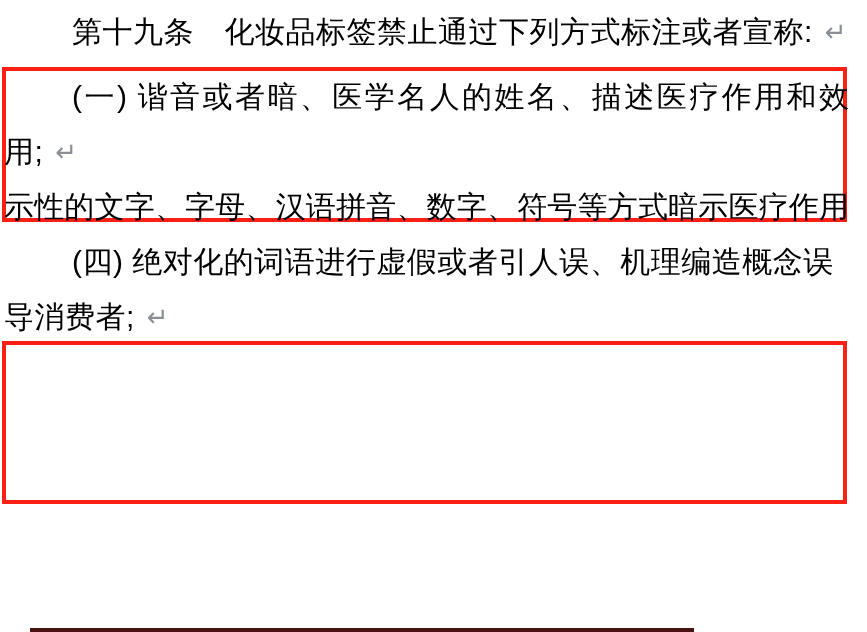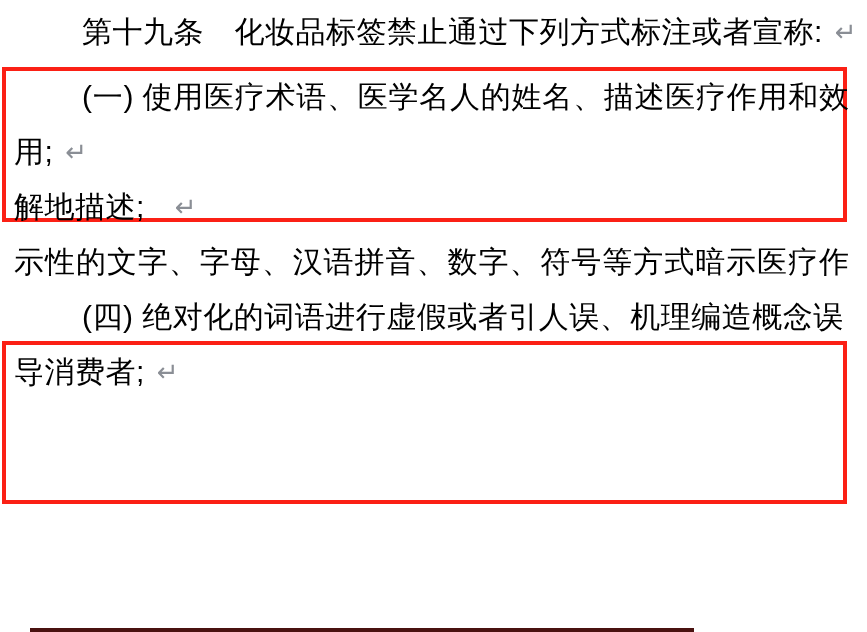--- a/index.html
+++ b/index.html
@@ -13,21 +13,21 @@
     font-family: "Liberation Sans", sans-serif;
     color: #000;
   }
 
   
   .text-flow {
     position: absolute;
     left: 0; top: 0;
     width: 867px;
     box-sizing: border-box;
-    padding: 4px 18px 0 14px;
+    padding: 4px 18px 0 4px;
     font-size: 30px;
     line-height: 55px;
     letter-spacing: 0.5px;
   }
   .para { margin: 0; }
   .para.gap-after { margin-bottom: 10px; }
   .line { height: 55px; white-space: nowrap; }
   .line.indent { text-indent: 68px; }
   .line.fill {
     white-space: normal;
@@ -70,25 +70,24 @@
 <body>
 
 <div class="page" style="background: rgb(255, 255, 255);">
   <div class="red-box box1" style="border-color: rgb(251, 32, 21);"></div>
   <div class="red-box box2" style="border-color: rgb(251, 32, 21);"></div>
   <div class="text-flow" id="text-flow" style="color: rgb(0, 0, 0);">
       <div class="para gap-after">
         <div class="line indent"><span>第十九条　化妆品标签禁止通过下列方式标注或者宣称:</span><span class="pilcrow" style="color: rgb(138, 142, 149);">↵</span></div>
       </div>
       <div class="para">
-        <div class="line indent fill"><span>(一) 使用医疗术语、医学名人的姓名、描述医疗作用和效</span></div>
+        <div class="line indent fill"><span>(一) 谐音或者暗、医学名人的姓名、描述医疗作用和效</span></div>
         <div class="line"><span>用;</span><span class="pilcrow" style="color: rgb(138, 142, 149);">↵</span></div>
       </div>
       <div class="para">
-        <div class="line"><span>解地描述;</span><span class="pilcrow wide" style="color: rgb(138, 142, 149);">↵</span></div>
       </div>
       <div class="para">
         <div class="line fill"><span>示性的文字、字母、汉语拼音、数字、符号等方式暗示医疗作用</span></div>
       </div>
       <div class="para">
         <div class="line indent"><span>(四) 绝对化的词语进行虚假或者引人误、机理编造概念误</span></div>
         <div class="line"><span>导消费者;</span><span class="pilcrow" style="color: rgb(138, 142, 149);">↵</span></div>
       </div>
     </div>
   <div class="partial-rule" id="partial-rule" style="background: rgb(74, 18, 16);"></div>

